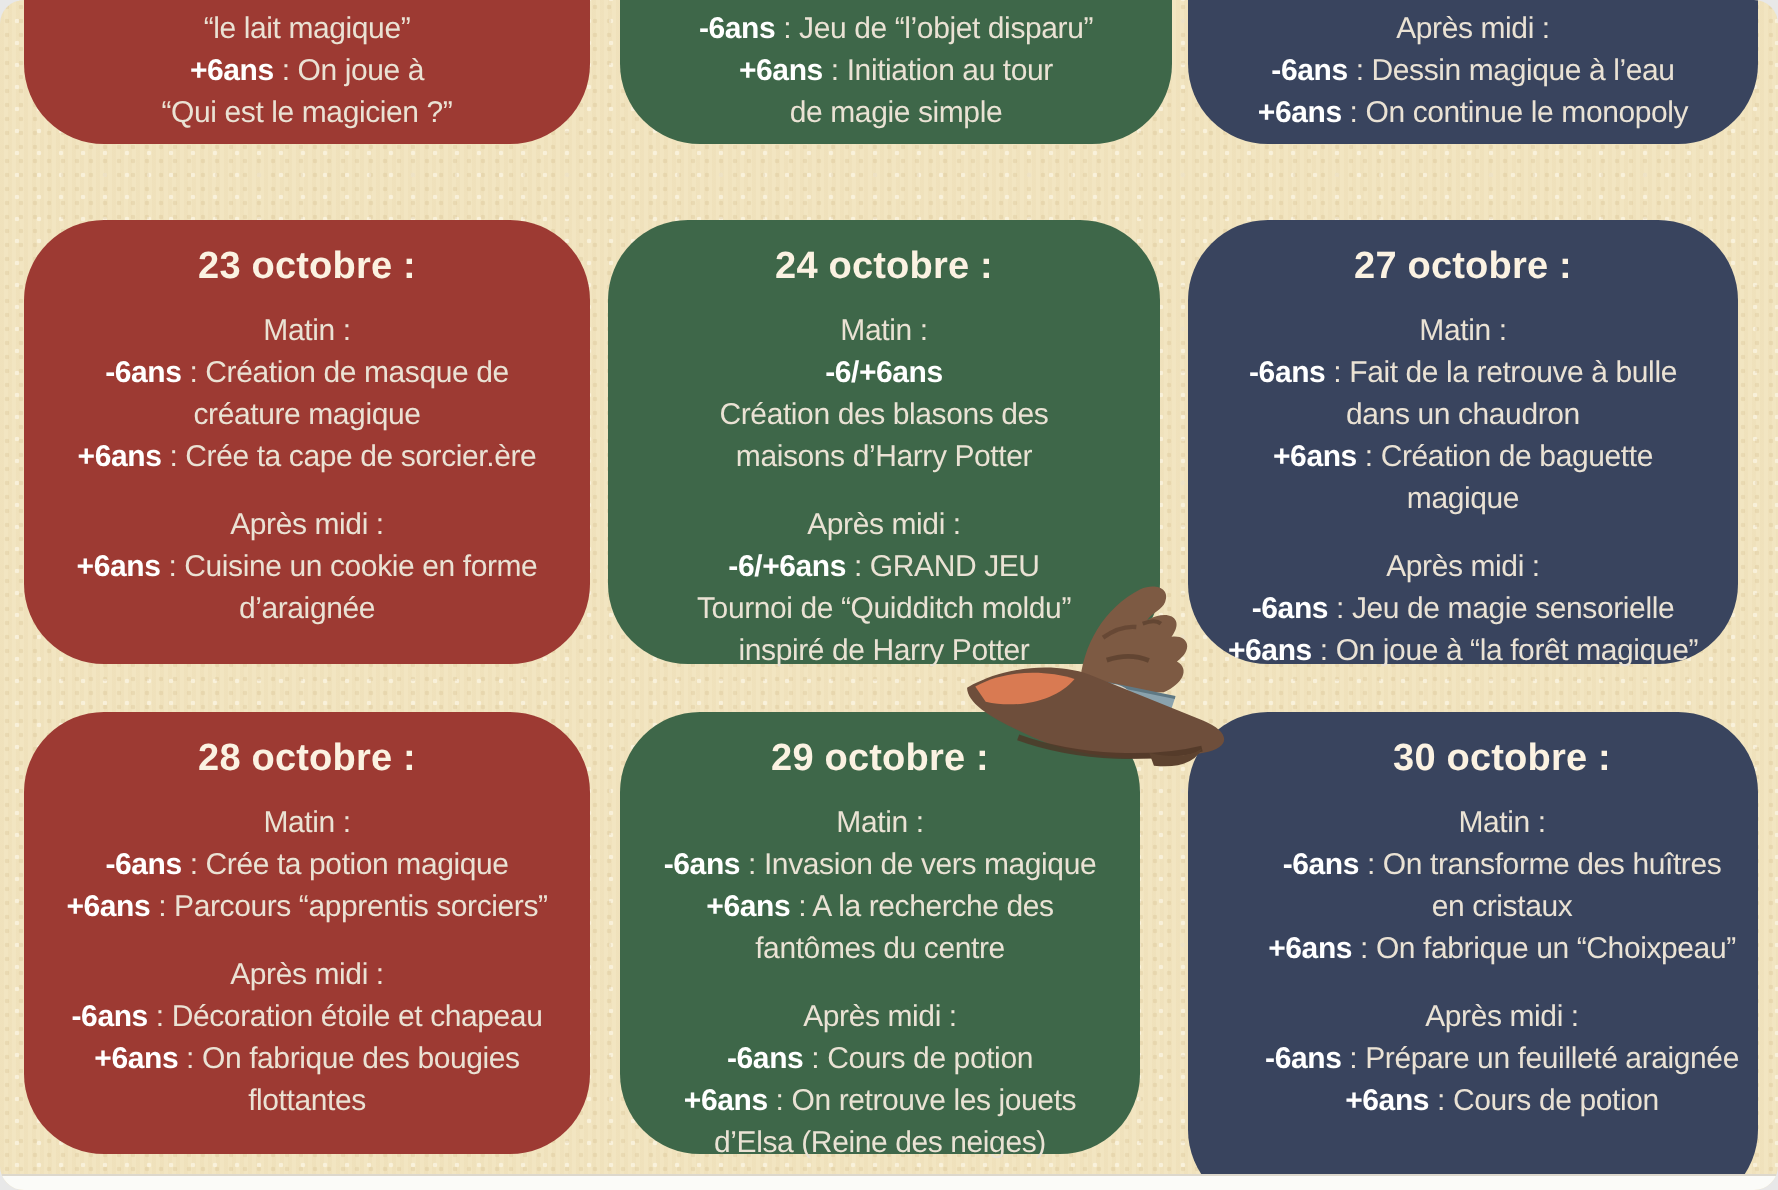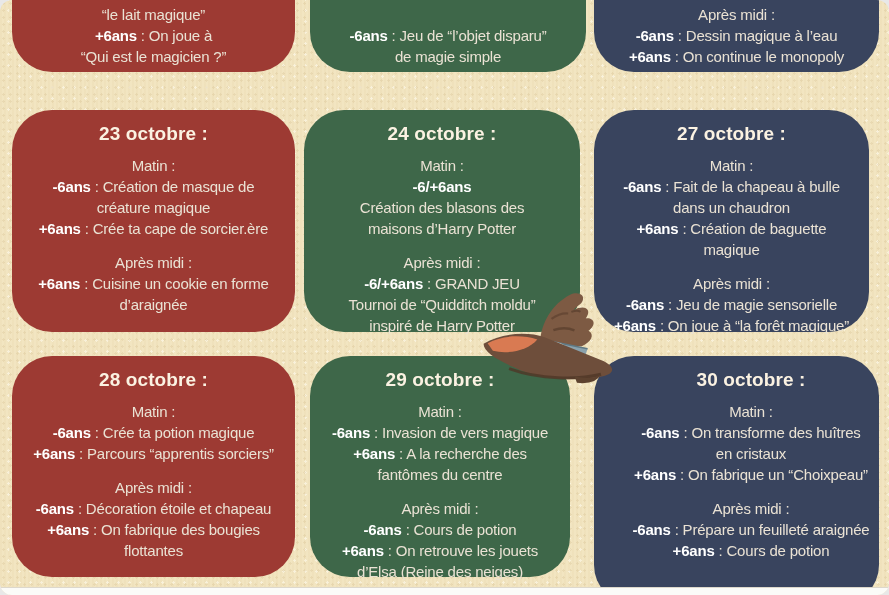--- a/index.html
+++ b/index.html
@@ -46,20 +46,21 @@
       <div class="card cut" style="left: 12px; top: -128px; width: 283px; height: 200px; background: rgb(157, 58, 51);">
         <div class="section">
           <div class="line"><b></b><span>“le lait magique”</span></div>
           <div class="line"><b>+6ans</b><span> : On joue à</span></div>
           <div class="line"><b></b><span>“Qui est le magicien ?”</span></div>
         </div>
       </div>
       <div class="card cut" style="left: 310px; top: -128px; width: 276px; height: 200px; background: rgb(62, 103, 73);">
         <div class="section">
           <div class="line"><b>-6ans</b><span> : Jeu de “l’objet disparu”</span></div>
+          <div class="line"><b>+6ans</b><span> : Initiation au tour</span></div>
           <div class="line"><b></b><span>de magie simple</span></div>
         </div>
       </div>
       <div class="card cut" style="left: 594px; top: -128px; width: 285px; height: 200px; background: rgb(57, 68, 94);">
         <div class="section">
           <div class="line">Après midi :</div>
           <div class="line"><b>-6ans</b><span> : Dessin magique à l’eau</span></div>
           <div class="line"><b>+6ans</b><span> : On continue le monopoly</span></div>
         </div>
       </div>
@@ -89,21 +90,21 @@
           <div class="line">Après midi :</div>
           <div class="line"><b>-6/+6ans</b><span> : GRAND JEU</span></div>
           <div class="line"><b></b><span>Tournoi de “Quidditch moldu”</span></div>
           <div class="line"><b></b><span>inspiré de Harry Potter</span></div>
         </div>
       </div>
       <div class="card" style="left: 594px; top: 110px; width: 275px; height: 222px; background: rgb(57, 68, 94);">
         <div class="date">27 octobre :</div>
         <div class="section">
           <div class="line">Matin :</div>
-          <div class="line"><b>-6ans</b><span> : Fait de la chapeau à bulle</span></div>
+          <div class="line"><b>-6ans</b><span> : Fait de la retrouve à bulle</span></div>
           <div class="line"><b></b><span>dans un chaudron</span></div>
           <div class="line"><b>+6ans</b><span> : Création de baguette</span></div>
           <div class="line"><b></b><span>magique</span></div>
         </div>
         <div class="section">
           <div class="line">Après midi :</div>
           <div class="line"><b>-6ans</b><span> : Jeu de magie sensorielle</span></div>
           <div class="line"><b>+6ans</b><span> : On joue à “la forêt magique”</span></div>
         </div>
       </div>

